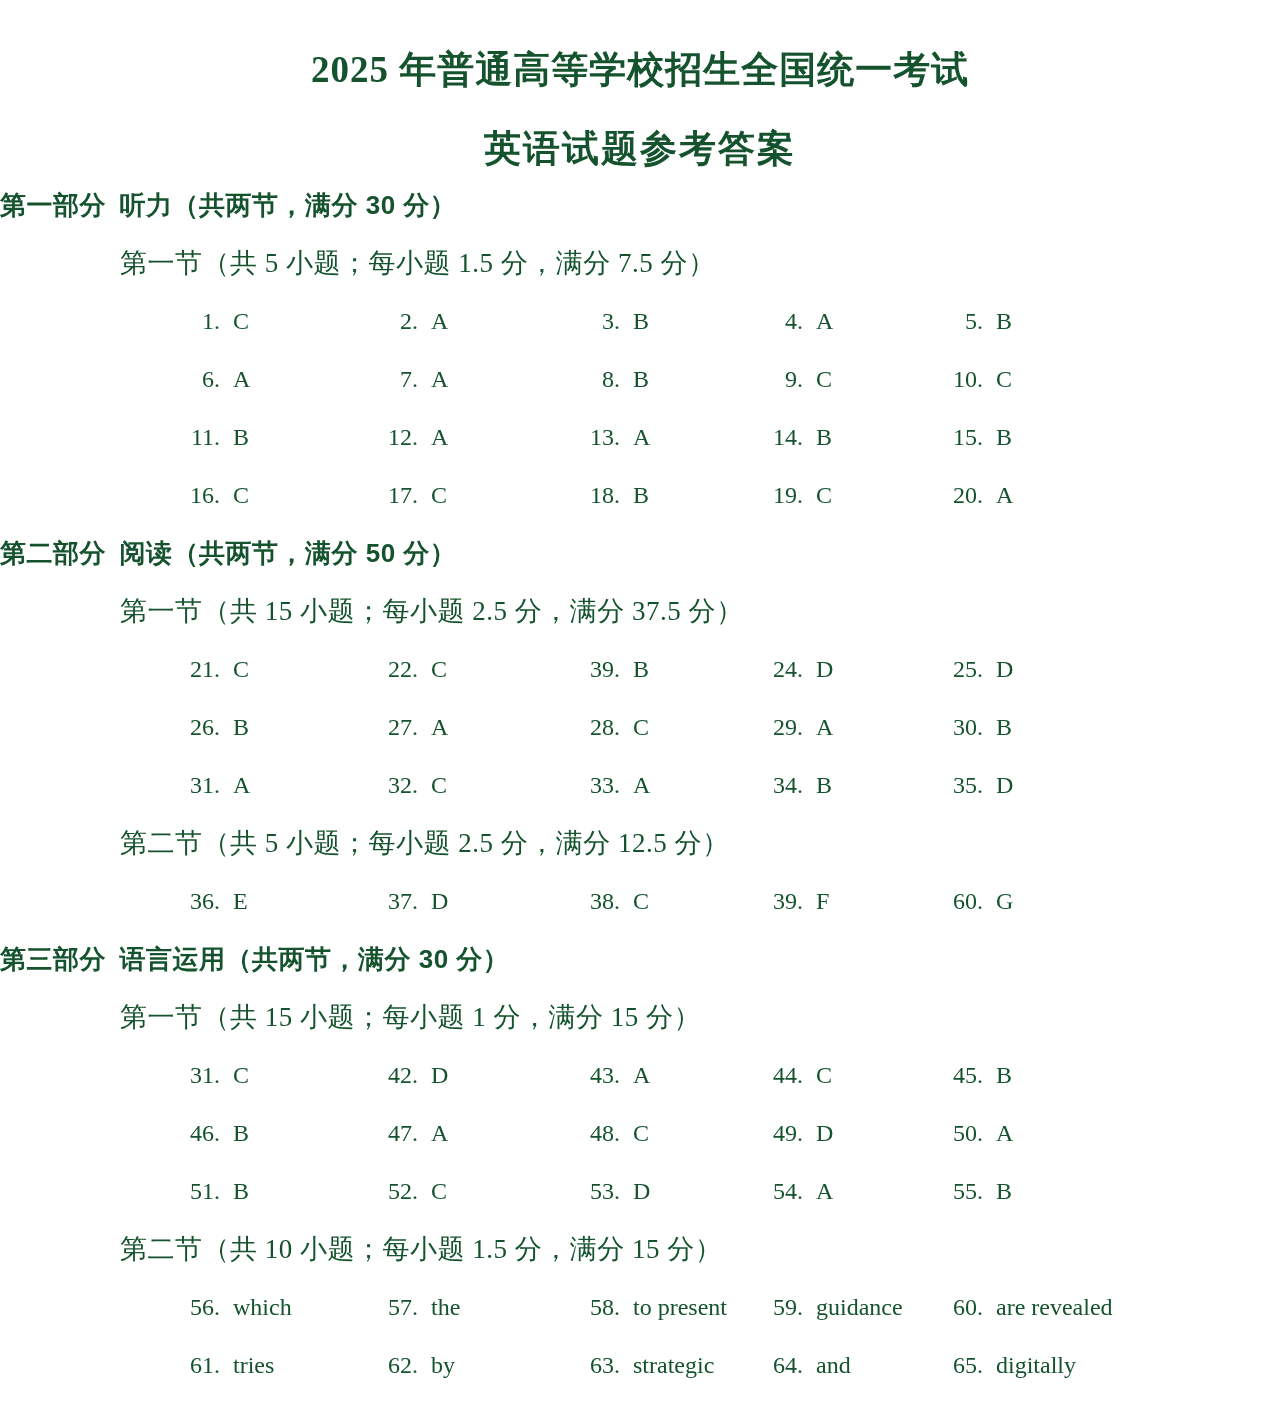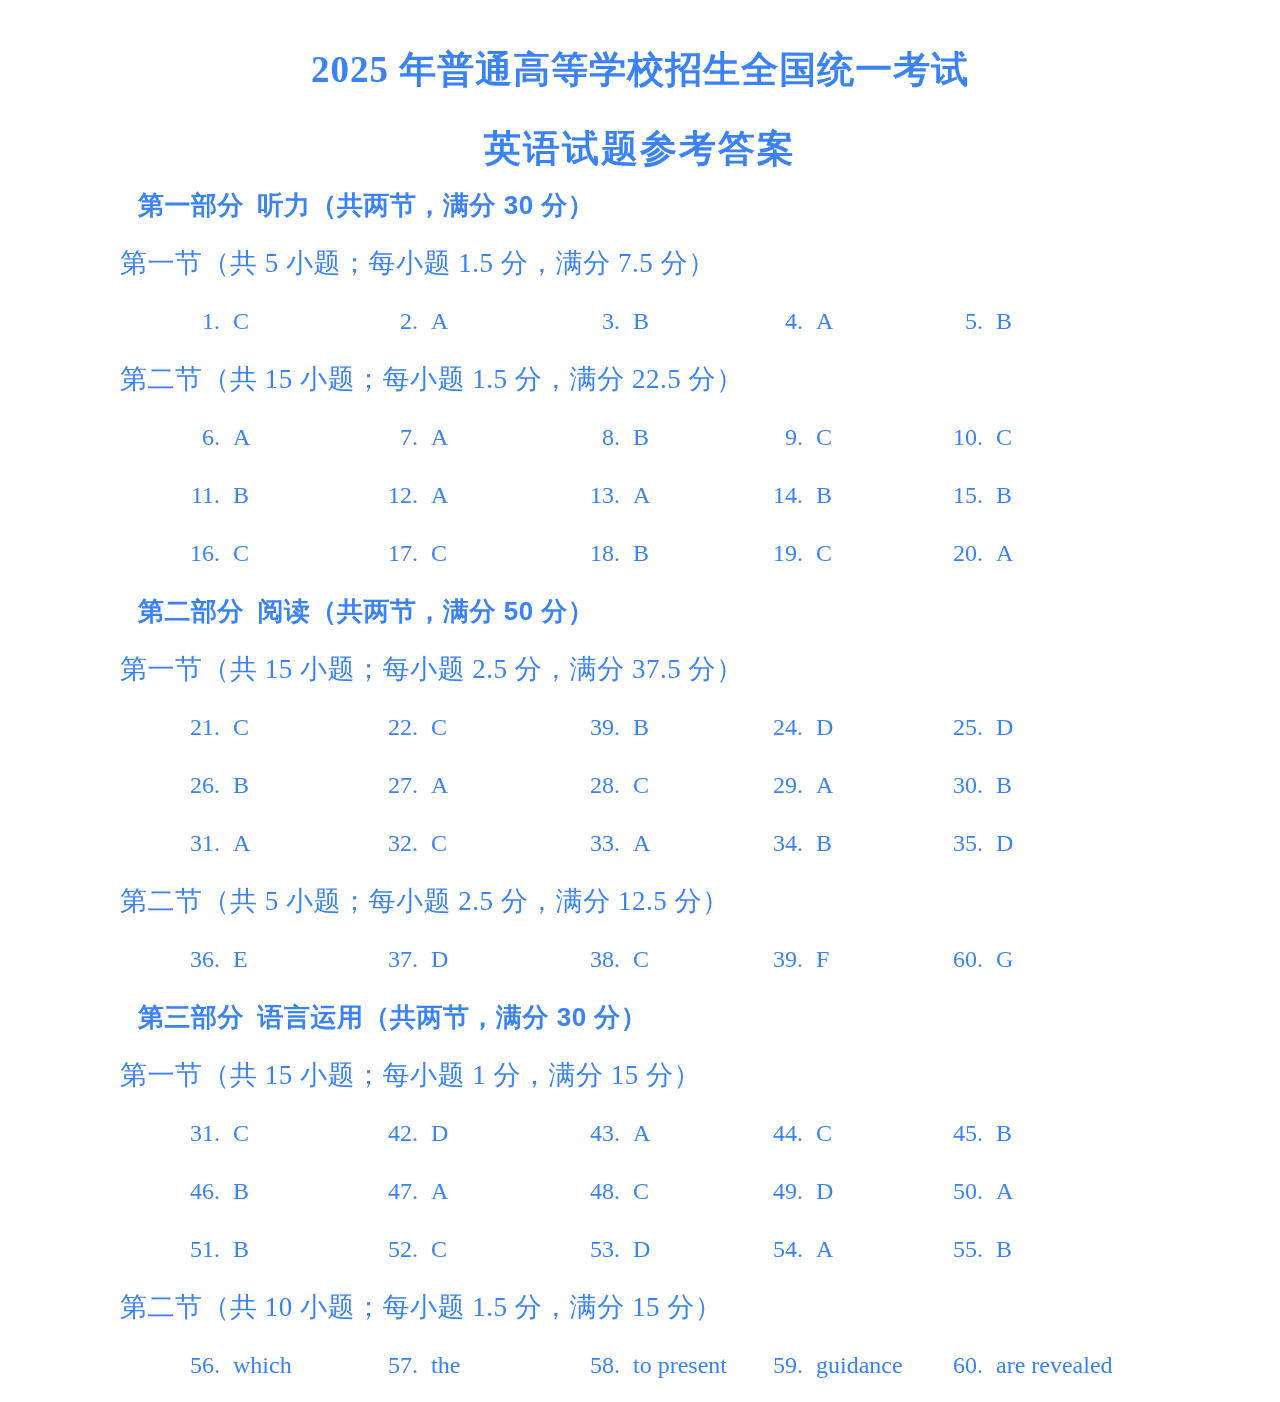--- a/index.html
+++ b/index.html
@@ -7,21 +7,21 @@
     padding: 0;
     background: #ffffff;
   }
   .page {
     position: relative;
     width: 1280px;
     height: 1402px;
     box-sizing: border-box;
     padding-top: 42px;
     background: #ffffff;
-    color: #3b82f6;
+    color: #14532d;
     font-family: "Liberation Serif", "DejaVu Serif", serif;
     overflow: hidden;
   }
   .doc-title {
     margin: 0;
     height: 56px;
     line-height: 56px;
     text-align: center;
     font-size: 37px;
     font-weight: 700;
@@ -34,21 +34,20 @@
     text-align: center;
     font-size: 37px;
     font-weight: 700;
     letter-spacing: 2px;
   }
   .part-heading {
     margin: 0;
     height: 58px;
     display: flex;
     align-items: center;
-    padding-left: 138px;
     font-size: 26px;
     font-weight: 700;
     font-family: "Liberation Sans", "DejaVu Sans", sans-serif;
     letter-spacing: 0.5px;
   }
   .section-heading {
     margin: 0;
     height: 58px;
     display: flex;
     align-items: center;
@@ -104,21 +103,20 @@
           </div>
           <div class="cell">
             <span class="q">4.</span>
             <span class="a">A</span>
           </div>
           <div class="cell">
             <span class="q">5.</span>
             <span class="a">B</span>
           </div>
         </div>
-        <h3 class="section-heading">第二节（共 15 小题；每小题 1.5 分，满分 22.5 分）</h3>
         <div class="answer-row">
           <div class="cell">
             <span class="q">6.</span>
             <span class="a">A</span>
           </div>
           <div class="cell">
             <span class="q">7.</span>
             <span class="a">A</span>
           </div>
           <div class="cell">

